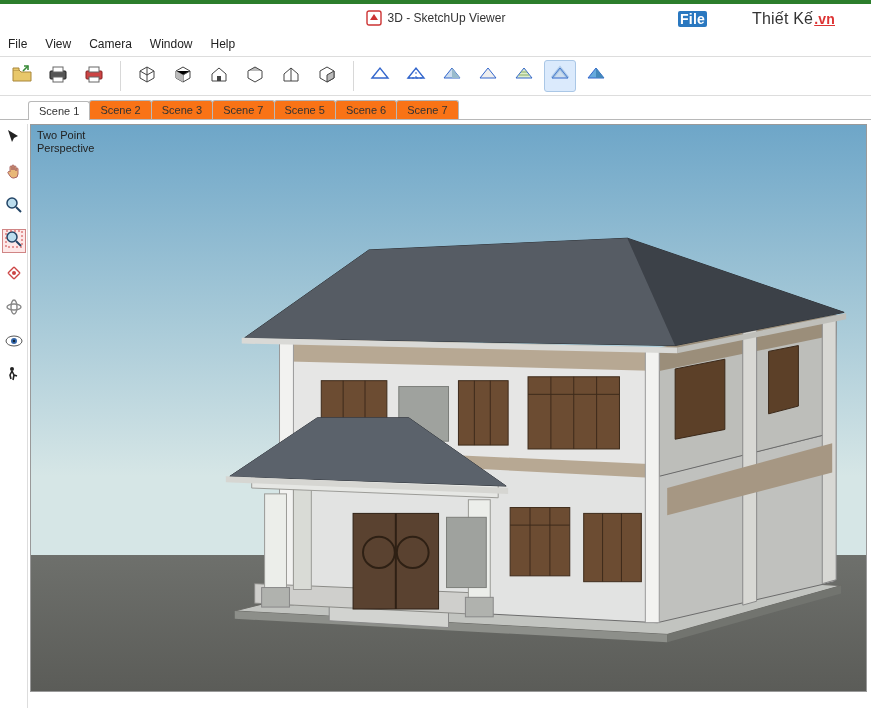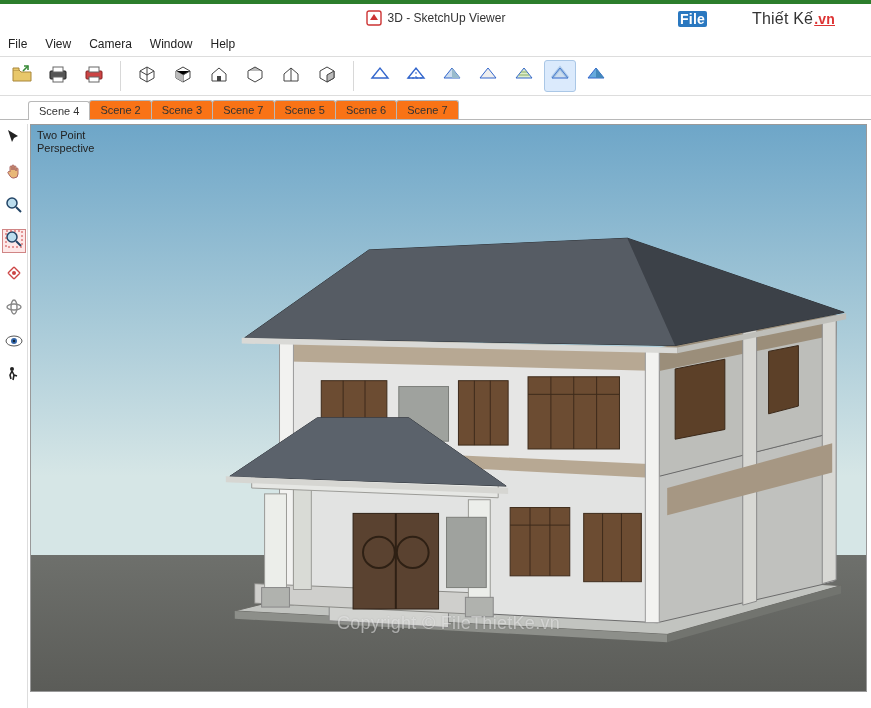--- a/index.html
+++ b/index.html
@@ -152,21 +152,21 @@
     </div>
     <div class="tbtn">
       <span><svg width="22" height="20">
           <path d="M3 14l8-10 8 10z" fill="#6ad" stroke="#36c"></path>
           <path d="M11 4l8 10H11z" fill="#48b"></path>
         </svg></span>
     </div>
   </div>
 
 <div class="scene-tabs" id="scene-tabs">
-    <div class="scene-tab active">Scene 4</div>
+    <div class="scene-tab active">Scene 1</div>
     <div class="scene-tab">Scene 2</div>
     <div class="scene-tab">Scene 3</div>
     <div class="scene-tab">Scene 7</div>
     <div class="scene-tab">Scene 5</div>
     <div class="scene-tab">Scene 6</div>
     <div class="scene-tab">Scene 7</div>
   </div>
 
 <div class="workspace">
   <div class="side-toolbar" id="side-toolbar">
@@ -299,15 +299,14 @@
       <circle cx="350" cy="438" r="16" fill="none" stroke="#2e2014" stroke-width="2"></circle>
       <circle cx="384" cy="438" r="16" fill="none" stroke="#2e2014" stroke-width="2"></circle>
       <line x1="367" y1="398" x2="367" y2="496" stroke="#2e2014" stroke-width="2"></line>
 
       <rect x="418" y="402" width="40" height="72" fill="#9fa29e" stroke="#7c7e7a"></rect>
 
       <polygon points="640,372 806,326 806,356 640,400" fill="#a69783"></polygon>
     </svg>
     <div class="view-label">Two Point
 Perspective</div>
-    <div class="watermark">Copyright © FileThietKe.vn</div>
   </div>
 </div>
 
 </body></html>

